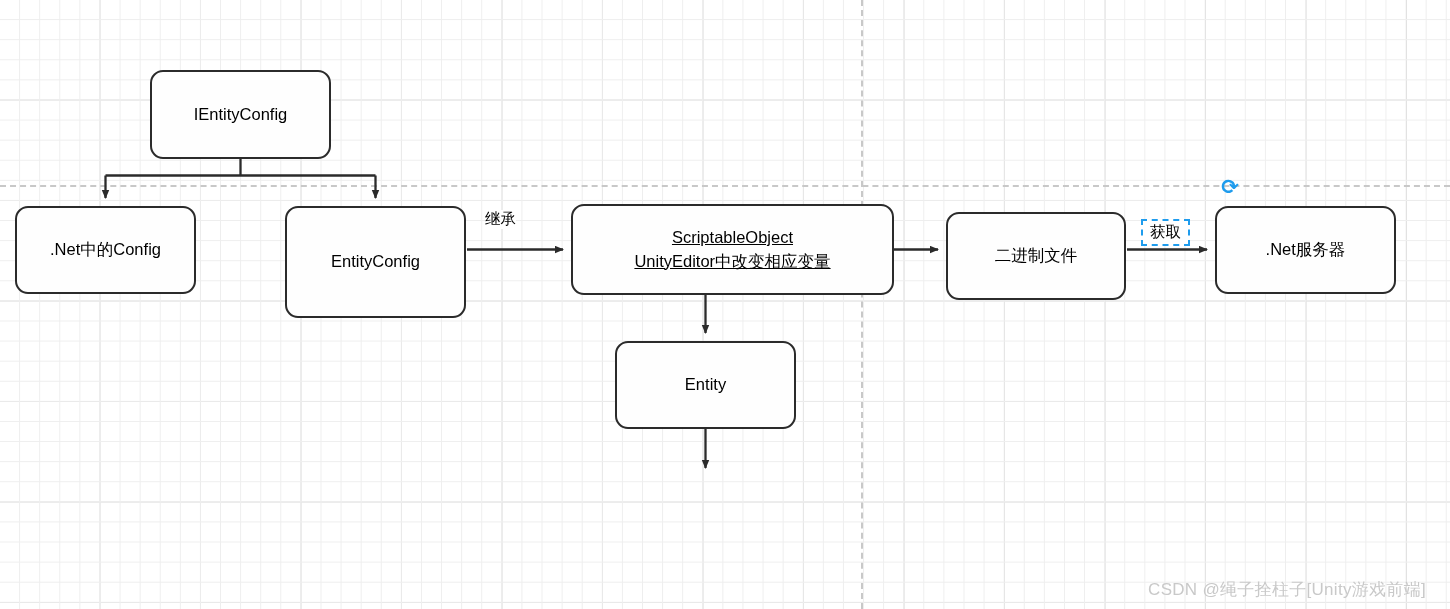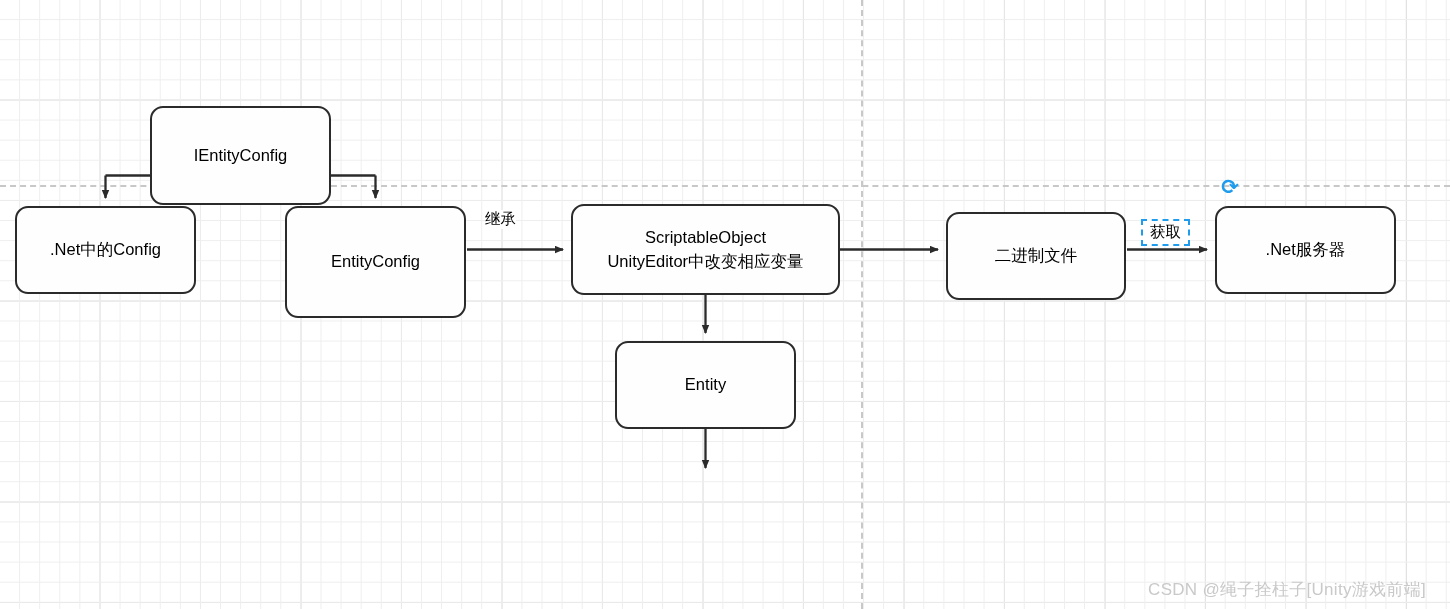--- a/index.html
+++ b/index.html
@@ -138,27 +138,27 @@
       <path d="M839,249.5 L938,249.5" marker-end="url(#arrow)"></path>
 
       <path d="M1127,249.5 L1207,249.5" marker-end="url(#arrow)"></path>
 
       <path d="M705.5,293 L705.5,333" marker-end="url(#arrow)"></path>
 
       <path d="M705.5,428 L705.5,468" marker-end="url(#arrow)"></path>
     </g>
   </svg>
 
-  <div class="node" style="left:150px; top:70px; width:181px; height:99px;margin-top:36px;">IEntityConfig</div>
+  <div class="node" style="left:150px; top:70px; width:181px; height:89px;">IEntityConfig</div>
 
   <div class="node" style="left:15px; top:206px; width:181px; height:88px;text-align:center;">.Net中的Config</div>
 
   <div class="node" style="left:285px; top:206px; width:181px; height:112px;">EntityConfig</div>
 
-  <div class="node" style="left:571px; top:204px; width:269px; height:91px;">ScriptableObject
+  <div class="node" style="left:571px; top:204px; width:323px; height:91px;text-decoration:underline;">ScriptableObject
 UnityEditor中改变相应变量</div>
 
   <div class="node" style="left:946px; top:212px; width:180px; height:88px;">二进制文件</div>
 
   <div class="node" style="left:1215px; top:206px; width:181px; height:88px;">.Net服务器</div>
 
   <div class="node" style="left:615px; top:341px; width:181px; height:88px;">Entity</div>
 
 
   <div class="edge-label" style="left:485px; top:210px;">继承</div>

